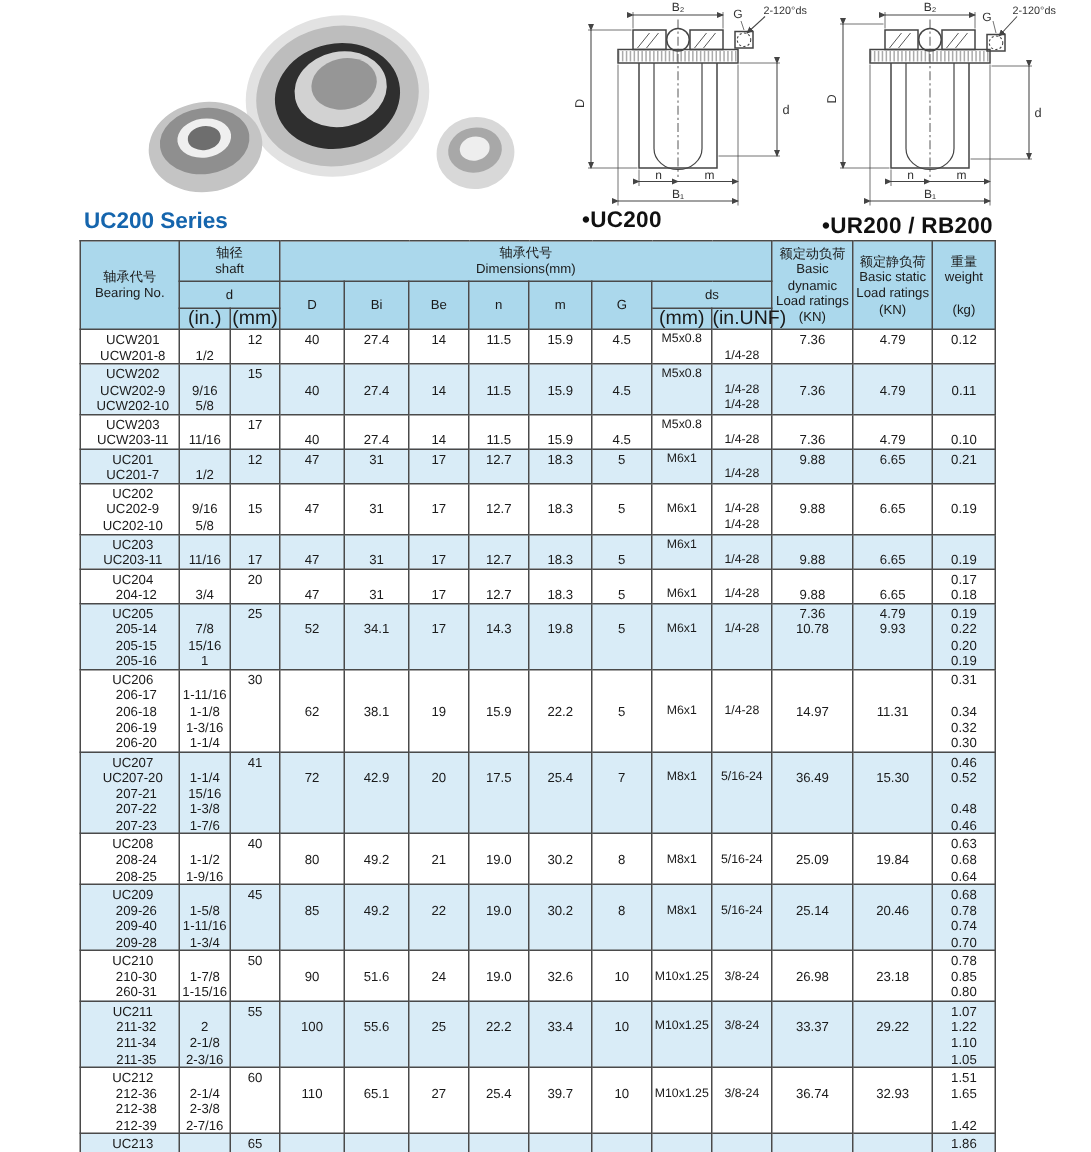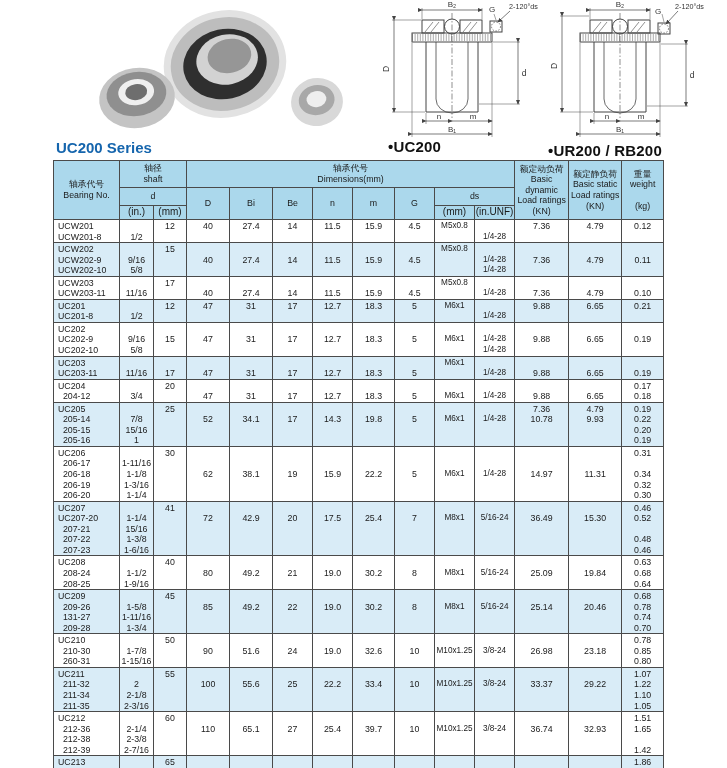--- a/index.html
+++ b/index.html
@@ -34,25 +34,25 @@
     border:1.5px solid #222;
   }
   #spec-table th,#spec-table td{border:1px solid var(--border);}
   thead th{
     background:var(--header-bg);
     font-weight:normal;font-size:8.8px;line-height:10.6px;
     white-space:pre-line;text-align:center;vertical-align:middle;padding:1px 0;
   }
   thead tr.h1 th{height:24px;}
   thead tr.h2 th{height:15px;}
-  thead tr.h3 th{height:11px;font-size:10px;}
+  thead tr.h3 th{height:11px;font-size:13px;}
   tbody td{padding:1px 0 0 0;font-size:8.8px;text-align:center;vertical-align:top;}
   tbody tr.alt td{background:var(--row-alt-bg);}
   .ln{height:10.55px;line-height:10.55px;white-space:pre;overflow:hidden;}
-  td.c0 .ln{text-align:left;padding-left:4px;}
+  td.c0 .ln{text-align:center;padding-left:4px;}
   td.c9 .ln,td.c10 .ln{font-size:8.2px;}
 </style>
 </head>
 <body>
 
 <div class="photo-wrap">
   <svg width="270" height="138" viewBox="0 0 270 138">
     <g transform="rotate(-12 140 62)">
       <ellipse cx="140" cy="62" rx="58" ry="50" fill="#bdbdbd"></ellipse>
       <ellipse cx="140" cy="62" rx="58" ry="50" fill="none" stroke="#e2e2e2" stroke-width="7"></ellipse>
@@ -412,21 +412,21 @@
           <div class="ln">4.79</div>
         </td>
         <td class="c13">
           <div class="ln">&nbsp;</div>
           <div class="ln">0.10</div>
         </td>
       </tr>
       <tr class="alt">
         <td class="c0">
           <div class="ln">UC201</div>
-          <div class="ln">UC201-8</div>
+          <div class="ln">UC201-7</div>
         </td>
         <td class="c1">
           <div class="ln">&nbsp;</div>
           <div class="ln">1/2</div>
         </td>
         <td class="c2">
           <div class="ln">12</div>
           <div class="ln">&nbsp;</div>
         </td>
         <td class="c3">
@@ -854,21 +854,21 @@
           <div class="ln">UC207-20</div>
           <div class="ln">  207-21</div>
           <div class="ln">  207-22</div>
           <div class="ln">  207-23</div>
         </td>
         <td class="c1">
           <div class="ln">&nbsp;</div>
           <div class="ln">1-1/4</div>
           <div class="ln">15/16</div>
           <div class="ln">1-3/8</div>
-          <div class="ln">1-6/16</div>
+          <div class="ln">1-7/6</div>
         </td>
         <td class="c2">
           <div class="ln">41</div>
           <div class="ln">&nbsp;</div>
           <div class="ln">&nbsp;</div>
           <div class="ln">&nbsp;</div>
           <div class="ln">&nbsp;</div>
         </td>
         <td class="c3">
           <div class="ln">&nbsp;</div>
@@ -1017,21 +1017,21 @@
         <td class="c13">
           <div class="ln">0.63</div>
           <div class="ln">0.68</div>
           <div class="ln">0.64</div>
         </td>
       </tr>
       <tr class="alt">
         <td class="c0">
           <div class="ln">UC209</div>
           <div class="ln">  209-26</div>
-          <div class="ln">  131-27</div>
+          <div class="ln">  209-40</div>
           <div class="ln">  209-28</div>
         </td>
         <td class="c1">
           <div class="ln">&nbsp;</div>
           <div class="ln">1-5/8</div>
           <div class="ln">1-11/16</div>
           <div class="ln">1-3/4</div>
         </td>
         <td class="c2">
           <div class="ln">45</div>

